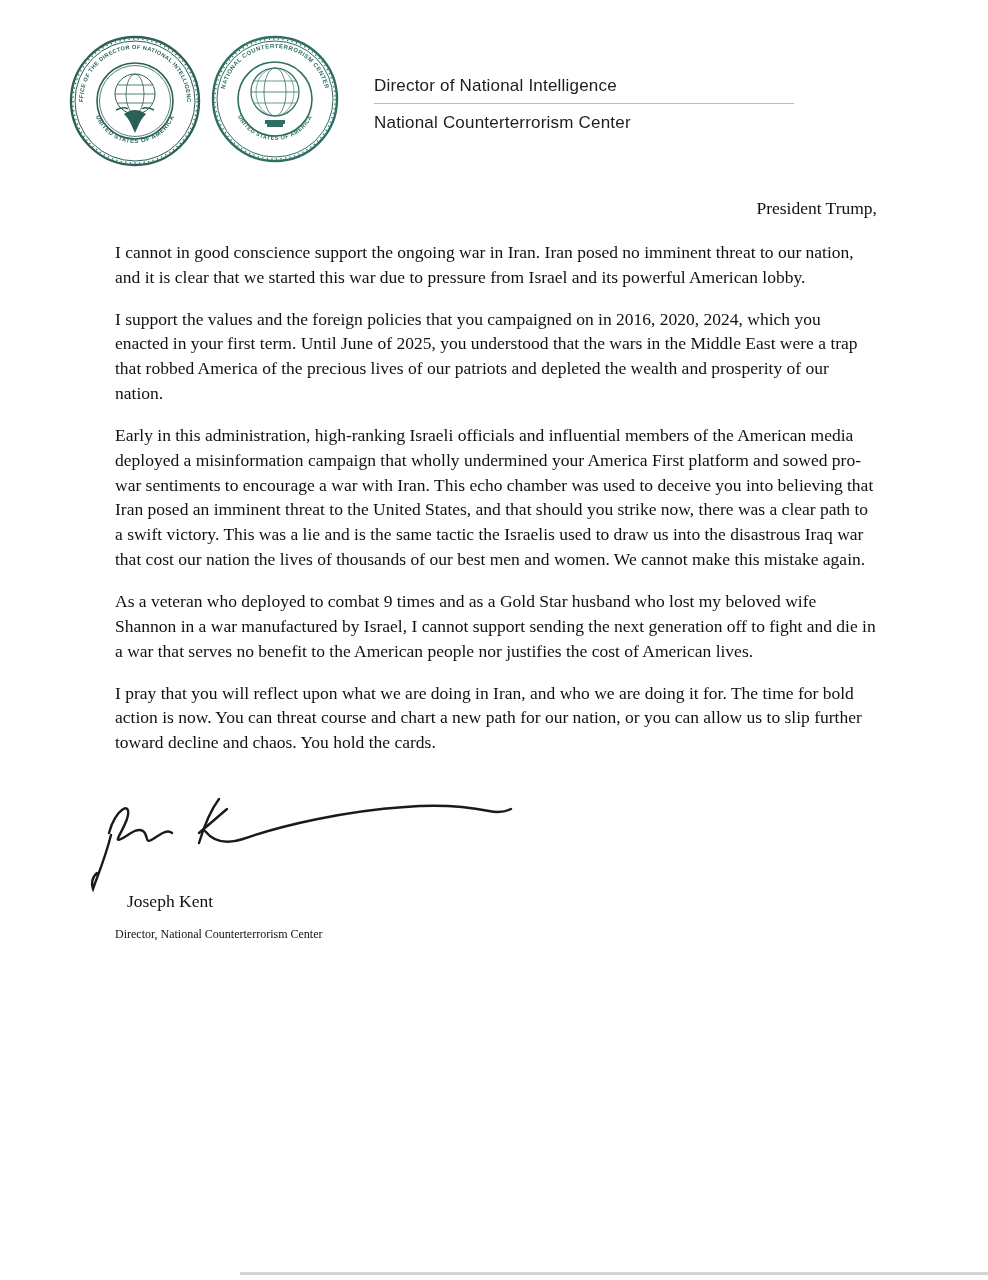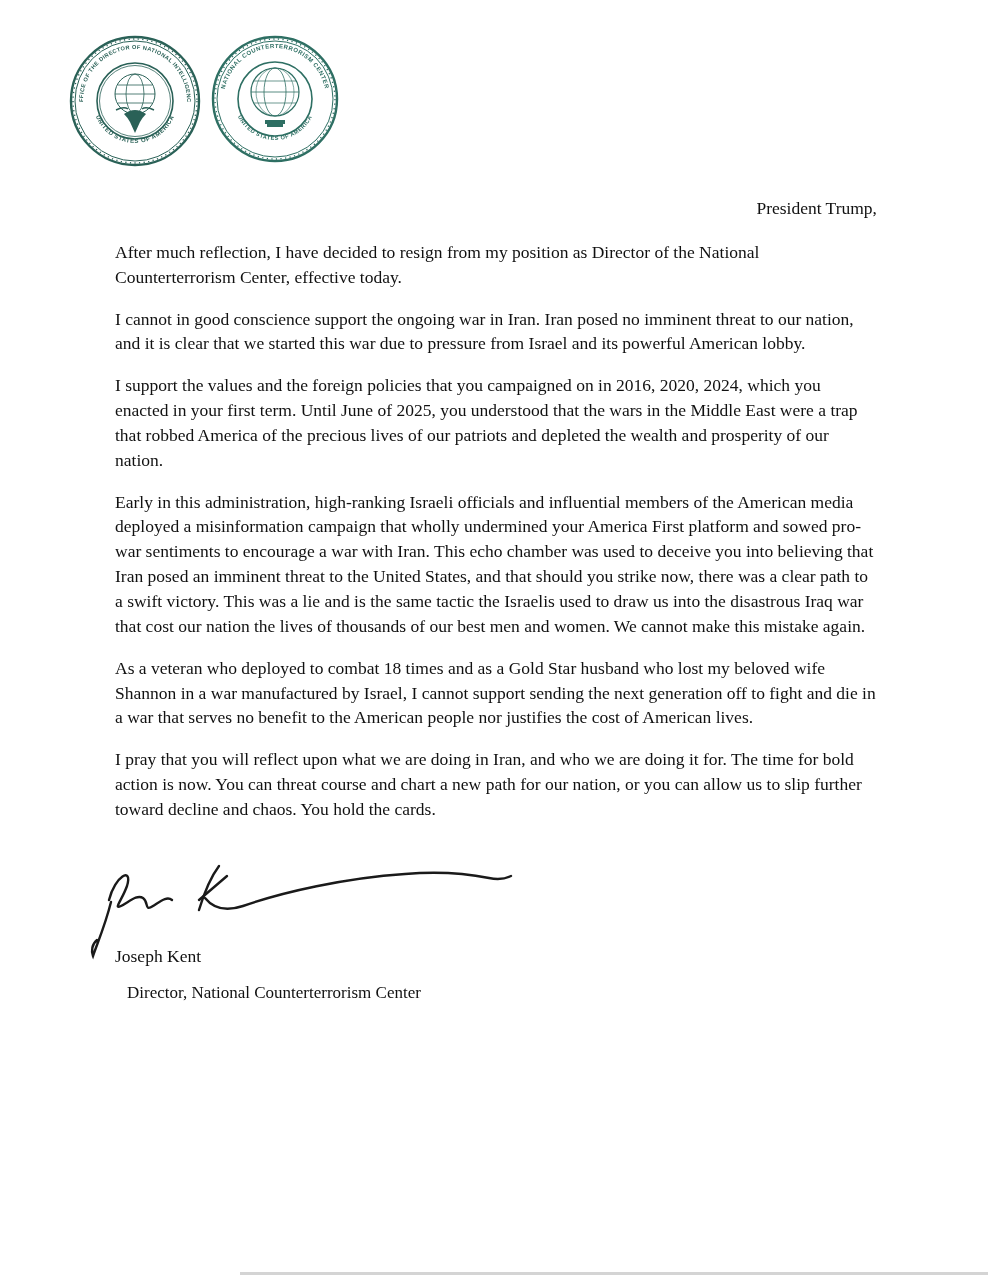--- a/index.html
+++ b/index.html
@@ -69,26 +69,26 @@
   
   .signature-block {
     margin-top: 26px;
   }
   .signature-svg {
     display: block;
     margin-left: -28px;
     margin-bottom: -16px;
   }
   .sig-name {
+    margin: 12px !important;
+    font-size: 17.5px;
+  }
+  .sig-title {
     margin: 0 !important;
-    font-size: 17.5px;
-  }
-  .sig-title {
-    margin: 12px !important;
-    font-size: 17px;
+    font-size: 12px;
   }
   
   .scan-line {
     position: absolute;
     bottom: 5px;
     left: 240px;
     right: 0;
     height: 3px;
     background: #c9c9c9;
     opacity: 0.8;
@@ -154,30 +154,33 @@
         <text class="seal-ring-text" font-size="6" fill="#2e6f63" letter-spacing="0.5">
           <textPath href="#s2top" startOffset="50%" text-anchor="middle">NATIONAL COUNTERTERRORISM CENTER</textPath>
         </text>
         <text class="seal-ring-text" font-size="5.6" fill="#2e6f63" letter-spacing="0.5">
           <textPath href="#s2bot" startOffset="50%" text-anchor="middle">UNITED STATES OF AMERICA</textPath>
         </text>
       </svg>
 
     </div>
 
+    <div class="agency">
+      <div class="agency-line1">Director of National Intelligence</div>
+      <div class="agency-line2">National Counterterrorism Center</div>
+    </div>
   </div>
 
   <div class="content">
     <p class="salutation">President Trump,</p>
 
-    <p>After much reflection, I have decided to resign from my position as Director of the National Counterterrorism Center, effective today.</p>
     <p>I cannot in good conscience support the ongoing war in Iran. Iran posed no imminent threat to our nation, and it is clear that we started this war due to pressure from Israel and its powerful American lobby.</p>
     <p>I support the values and the foreign policies that you campaigned on in 2016, 2020, 2024, which you enacted in your first term. Until June of 2025, you understood that the wars in the Middle East were a trap that robbed America of the precious lives of our patriots and depleted the wealth and prosperity of our nation.</p>
     <p>Early in this administration, high-ranking Israeli officials and influential members of the American media deployed a misinformation campaign that wholly undermined your America First platform and sowed pro-war sentiments to encourage a war with Iran. This echo chamber was used to deceive you into believing that Iran posed an imminent threat to the United States, and that should you strike now, there was a clear path to a swift victory. This was a lie and is the same tactic the Israelis used to draw us into the disastrous Iraq war that cost our nation the lives of thousands of our best men and women. We cannot make this mistake again.</p>
-    <p>As a veteran who deployed to combat 18 times and as a Gold Star husband who lost my beloved wife Shannon in a war manufactured by Israel, I cannot support sending the next generation off to fight and die in a war that serves no benefit to the American people nor justifies the cost of American lives.</p>
+    <p>As a veteran who deployed to combat 9 times and as a Gold Star husband who lost my beloved wife Shannon in a war manufactured by Israel, I cannot support sending the next generation off to fight and die in a war that serves no benefit to the American people nor justifies the cost of American lives.</p>
     <p>I pray that you will reflect upon what we are doing in Iran, and who we are doing it for. The time for bold action is now. You can threat course and chart a new path for our nation, or you can allow us to slip further toward decline and chaos. You hold the cards.</p>
 
     <div class="signature-block">
       <svg class="signature-svg" width="430" height="112" viewBox="0 0 430 112">
         <g fill="none" stroke="#1a1a1a" stroke-width="2.4" stroke-linecap="round">
 
           <path d="M22,52 C28,28 46,18 40,38 C35,52 26,62 34,58 C42,54 50,46 56,50 C62,54 57,64 66,58 C74,53 80,48 85,52"></path>
 
           <path d="M24,54 C18,78 10,96 6,108 C4,103 5,96 10,92"></path>
 

